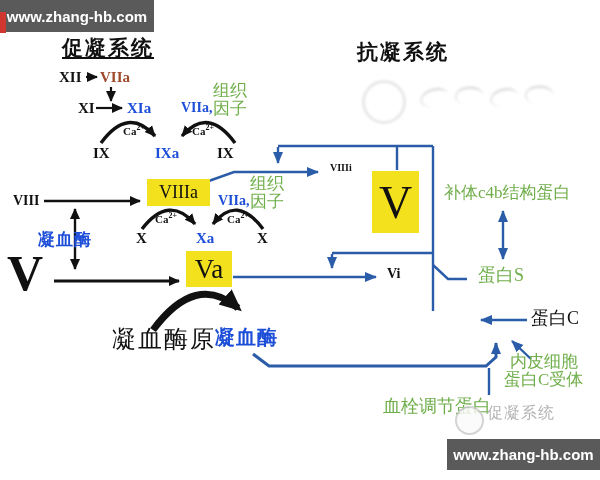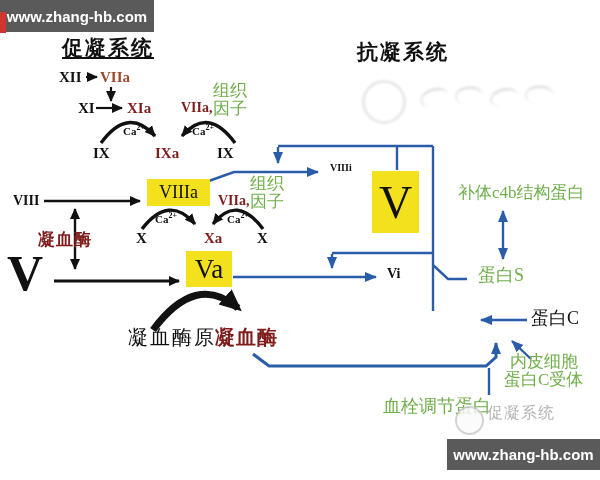--- a/index.html
+++ b/index.html
@@ -1,20 +1,20 @@
 <!DOCTYPE html>
 <html><head>
 <meta charset="utf-8">
 <style>
   html,body { margin:0; padding:0; background:#ffffff; }
   #canvas { position:relative; width:600px; height:480px; background:#ffffff; overflow:hidden;
             font-family:"Liberation Serif","DejaVu Serif",serif;padding-left:28px; }
   .t { position:absolute; white-space:nowrap; line-height:1.08; color:#111; }
   .b { font-weight:bold; }
-  .red { color:#7f1d1d; }
+  .red { color:#1d4ed8; }
   .brown { color:#9c4a2b; }
   .green { color:#6fae4a; }
   .gray { color:#b3b3b3; }
   .cjk-b { font-weight:bold; letter-spacing:2px; }
   .ybox { position:absolute; background:#f2e11c; display:flex; align-items:center; justify-content:center;
           font-weight:normal; color:#111; }
   .bar { position:absolute; background:#5a5a5a; color:#fff; display:flex; align-items:center; justify-content:center;
          font-family:"Liberation Sans","DejaVu Sans",sans-serif; font-weight:bold; font-size:15px; }
   .sup { font-size:8px; vertical-align:5px; letter-spacing:0; }
   svg.lines { position:absolute; left:0; top:0; width:600px; height:480px; }
@@ -115,32 +115,32 @@
 
   <div class="t b red" style="left:218px;top:193px;font-size:14px;">VIIa,</div>
   <div class="t green" style="left:250px;top:175px;font-size:17px;">组织</div>
   <div class="t green" style="left:250px;top:193px;font-size:17px;">因子</div>
 
   <div class="t b red" style="left:38px;top:231px;font-size:17px;letter-spacing:1px;">凝血酶</div>
   <div class="t b" style="left:7px;top:251px;font-size:50px;line-height:.9;">V</div>
   <div class="ybox" style="left:186px;top:251px;width:46px;height:36px;font-size:27px;">Va</div>
 
   <div class="t b" style="left:136px;top:230px;font-size:15px;">X</div>
-  <div class="t b red" style="left:204px;top:230px;font-size:15px;">Xa</div>
+  <div class="t b red" style="left:196px;top:230px;font-size:15px;">Xa</div>
   <div class="t b" style="left:257px;top:230px;font-size:15px;">X</div>
   <div class="t b" style="left:155px;top:212px;font-size:11px;"><span>Ca</span><span class="sup">2+</span></div>
   <div class="t b" style="left:227px;top:212px;font-size:11px;"><span>Ca</span><span class="sup">2+</span></div>
 
-  <div class="t cjk-b" style="left:128px;top:327px;font-size:20px;font-weight:normal;">凝血酶原</div>
+  <div class="t cjk-b" style="left:112px;top:327px;font-size:24px;font-weight:normal;">凝血酶原</div>
   <div class="t b red" style="left:215px;top:327px;font-size:20px;letter-spacing:1px;">凝血酶</div>
 
   <div class="ybox" style="left:372px;top:171px;width:47px;height:62px;font-size:46px;">V</div>
   <div class="t b" style="left:330px;top:163px;font-size:10px;">VIIIi</div>
   <div class="t b" style="left:387px;top:266px;font-size:14px;">Vi</div>
-  <div class="t green" style="left:444px;top:184px;font-size:17px;margin-left:14px;">补体c4b结构蛋白</div>
+  <div class="t green" style="left:444px;top:184px;font-size:17px;">补体c4b结构蛋白</div>
   <div class="t green" style="left:478px;top:266px;font-size:18px;">蛋白S</div>
   <div class="t" style="left:531px;top:309px;font-size:18px;">蛋白C</div>
   <div class="t green" style="left:510px;top:353px;font-size:17px;">内皮细胞</div>
   <div class="t green" style="left:383px;top:397px;font-size:18px;">血栓调节蛋白</div>
   <div class="t green" style="left:504px;top:371px;font-size:17px;">蛋白C受体</div>
 
   <div class="logo-circle" style="left:455px;top:406px;"></div>
   <div class="t gray" style="left:487px;top:404px;font-size:16px;letter-spacing:1px;filter:blur(.4px);">促凝系统</div>
 
 </div>

